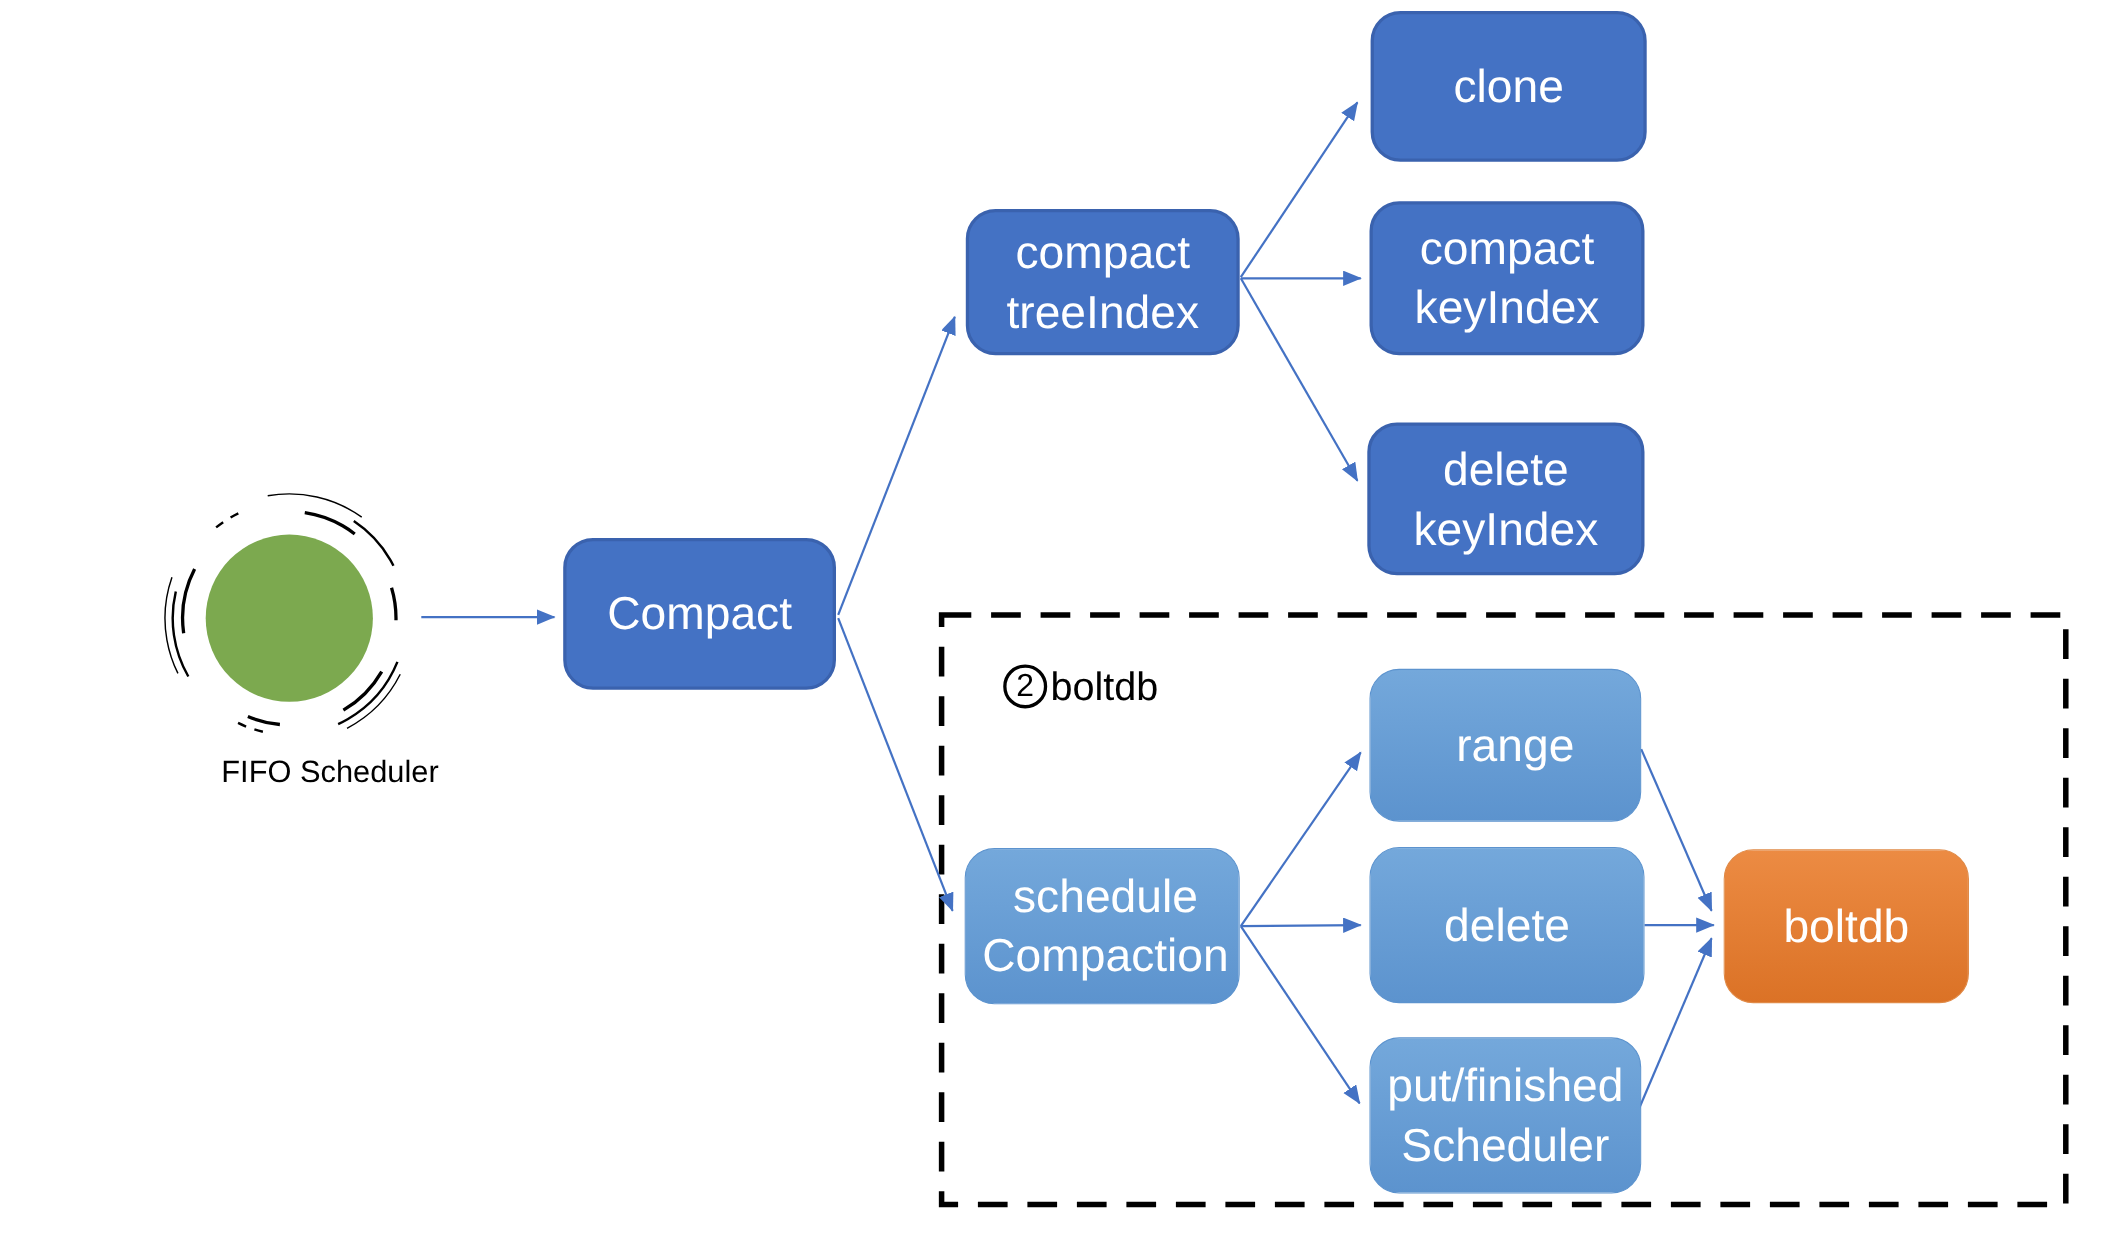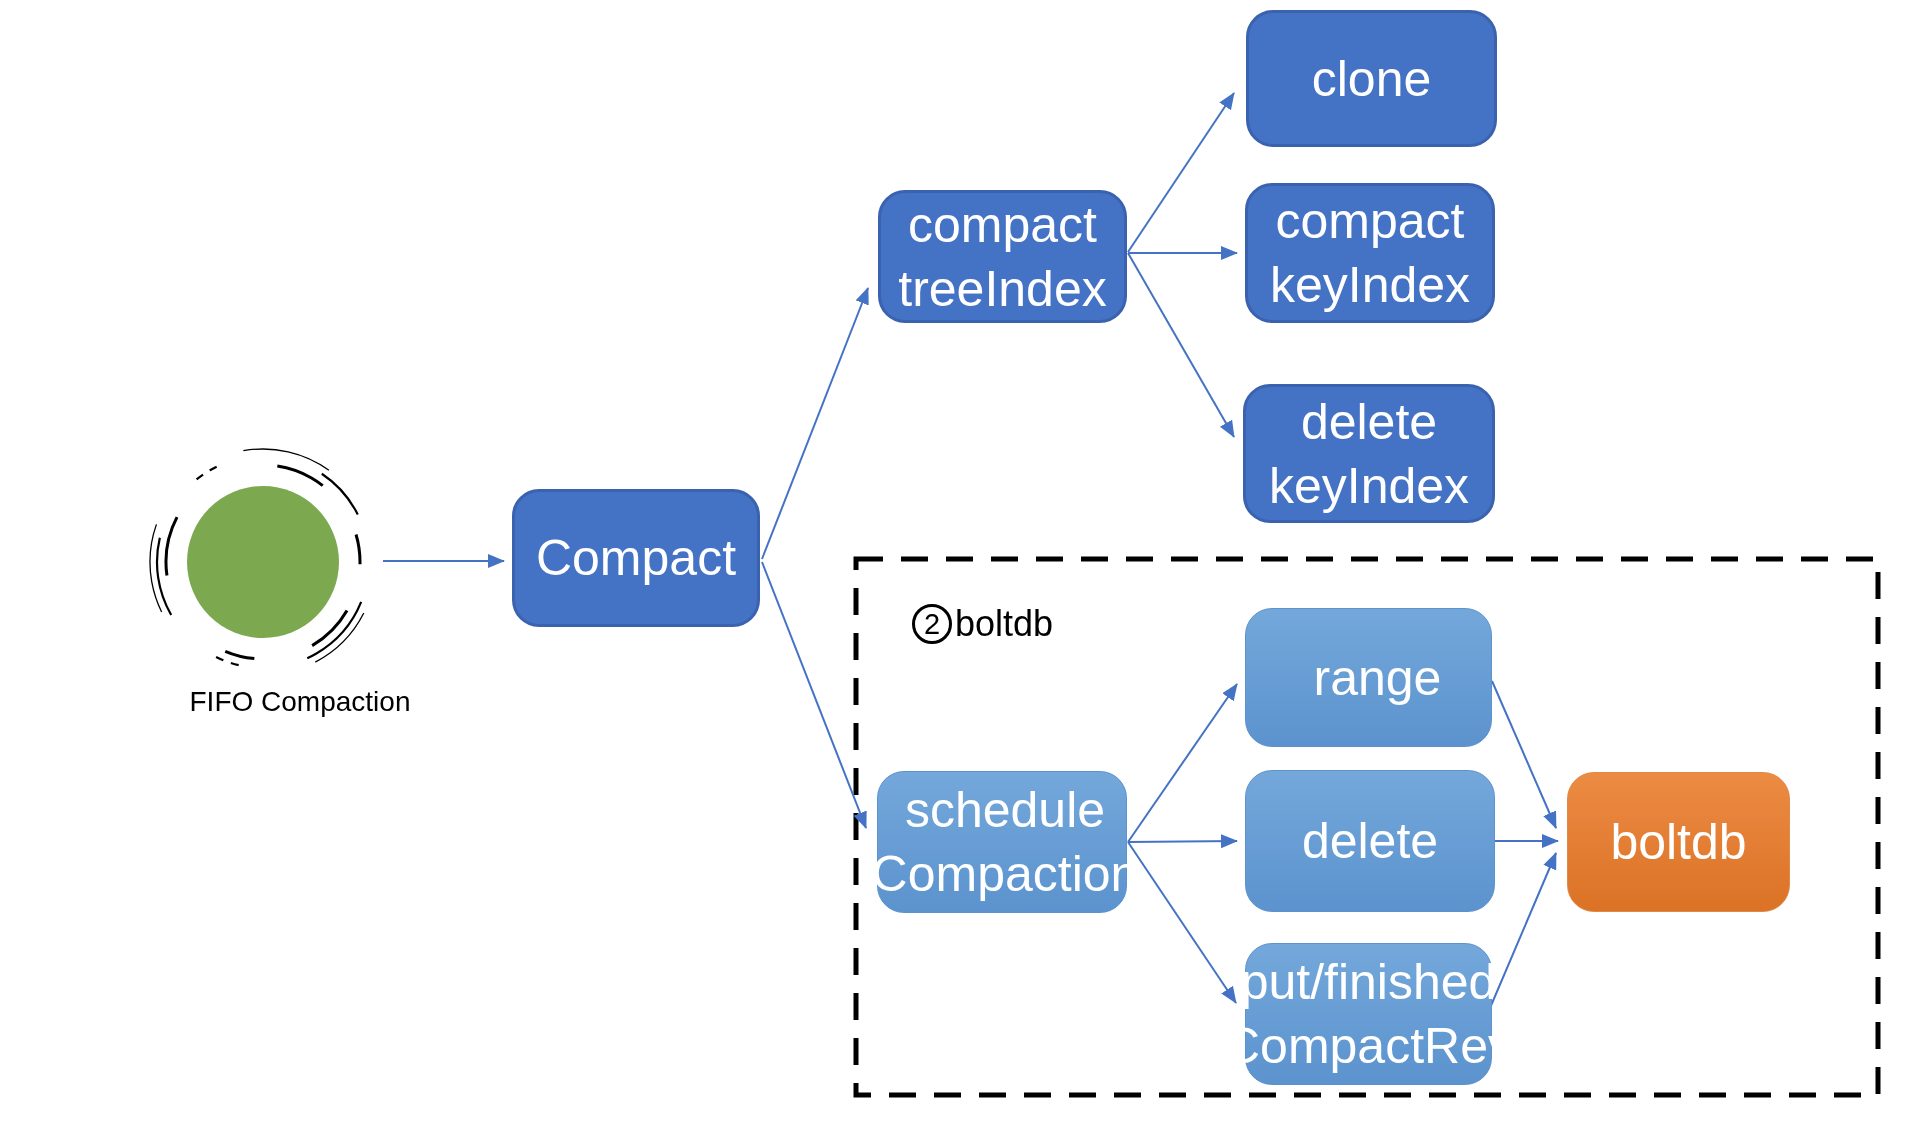--- a/index.html
+++ b/index.html
@@ -4,21 +4,21 @@
 <style>
   html,body { margin:0; padding:0; background:#fff; }
   .canvas {
     position:relative; width:1920px; height:1129px; background:#ffffff;
     font-family:"Liberation Sans", sans-serif; overflow:hidden;
   }
   .layer { position:absolute; left:0; top:0; }
   .node {
     position:absolute; border-radius:27px;
     display:flex; align-items:center; justify-content:center;
-    color:#ffffff; font-size:50px; line-height:1.28; text-align:center;
+    color:#ffffff; font-size:42px; line-height:1.28; text-align:center;
     white-space:pre-line; box-sizing:border-box; padding:0 6px;
   }
   .dark   { background:#4472C4; border:3px solid #3A62AE; }
   .light  { background:linear-gradient(180deg,#74A8DB 0%,#5C93CE 100%); border:1px solid #5C93CE; }
   .orange { background:linear-gradient(180deg,#EC8B43 0%,#DB7226 100%); border:1px solid #E08A47; }
 
   .n-compact       { left:512px;  top:489px; width:248px; height:138px; }
   .n-treeindex     { left:878px;  top:190px; width:249px; height:133px; }
   .n-clone         { left:1246px; top:10px;  width:251px; height:137px; }
   .n-keyindex      { left:1245px; top:183px; width:250px; height:140px; }
@@ -75,21 +75,21 @@
       <line x1="1128" y1="253" x2="1234" y2="437" marker-end="url(#ah)"></line>
       <line x1="1128" y1="842" x2="1237" y2="684" marker-end="url(#ah)"></line>
       <line x1="1128" y1="842" x2="1237" y2="841" marker-end="url(#ah)"></line>
       <line x1="1128" y1="842" x2="1236" y2="1003" marker-end="url(#ah)"></line>
       <line x1="1492" y1="681" x2="1556" y2="828" marker-end="url(#ah)"></line>
       <line x1="1495" y1="841" x2="1558" y2="841" marker-end="url(#ah)"></line>
       <line x1="1490" y1="1008" x2="1556" y2="853" marker-end="url(#ah)"></line>
     </g>
   </svg>
 
-  <div class="scheduler-label">FIFO Compaction</div>
+  <div class="scheduler-label">FIFO Scheduler</div>
 
   <div class="group-label">
     <span class="group-badge">2</span>
     <span class="group-name">boltdb</span>
   </div>
 
   <div class="node dark n-compact">Compact</div>
 
   <div class="node dark n-treeindex">compact
 treeIndex</div>
@@ -103,17 +103,17 @@
 keyIndex</div>
 
   <div class="node light n-schedule">schedule
 Compaction</div>
 
   <div class="node light n-range">range</div>
 
   <div class="node light n-delete">delete</div>
 
   <div class="node light n-putfinished">put/finished
-CompactRev</div>
+Scheduler</div>
 
   <div class="node orange n-boltdb">boltdb</div>
 
 </div>
 
 </body></html>

